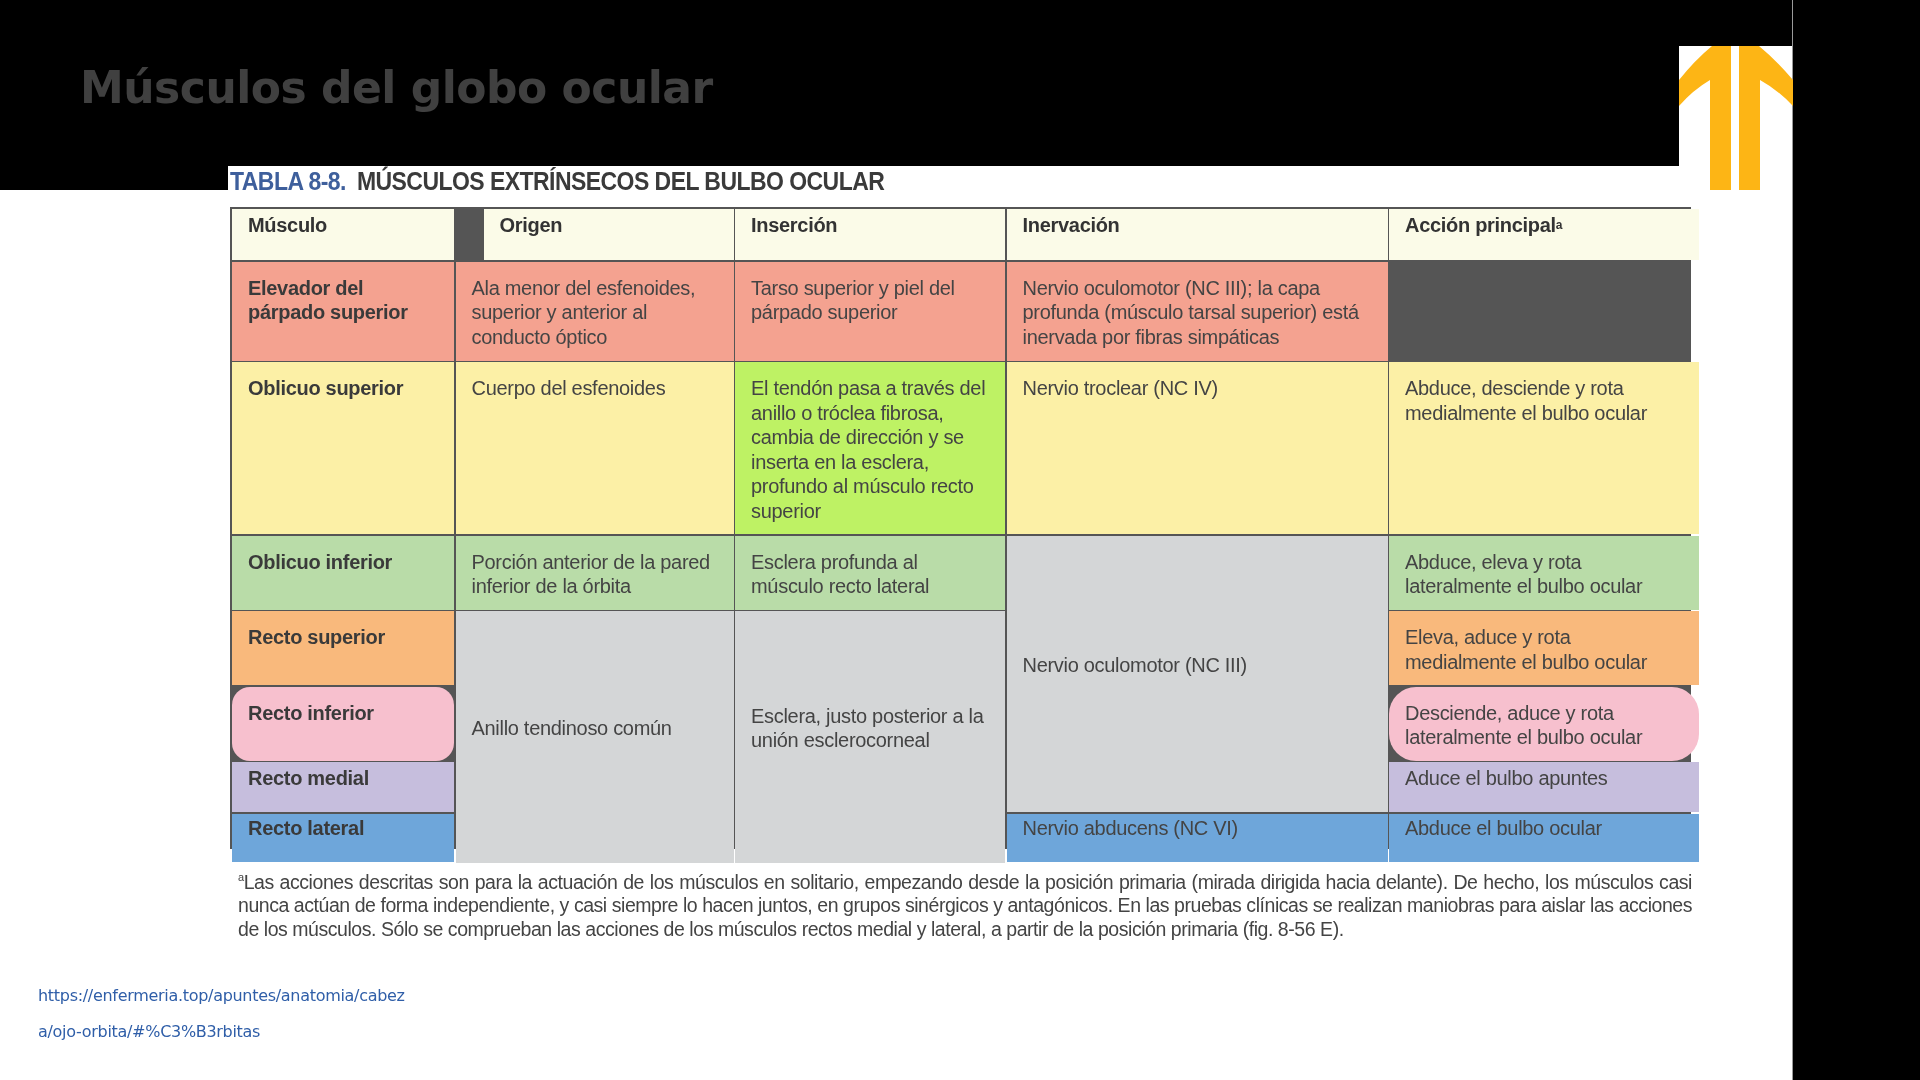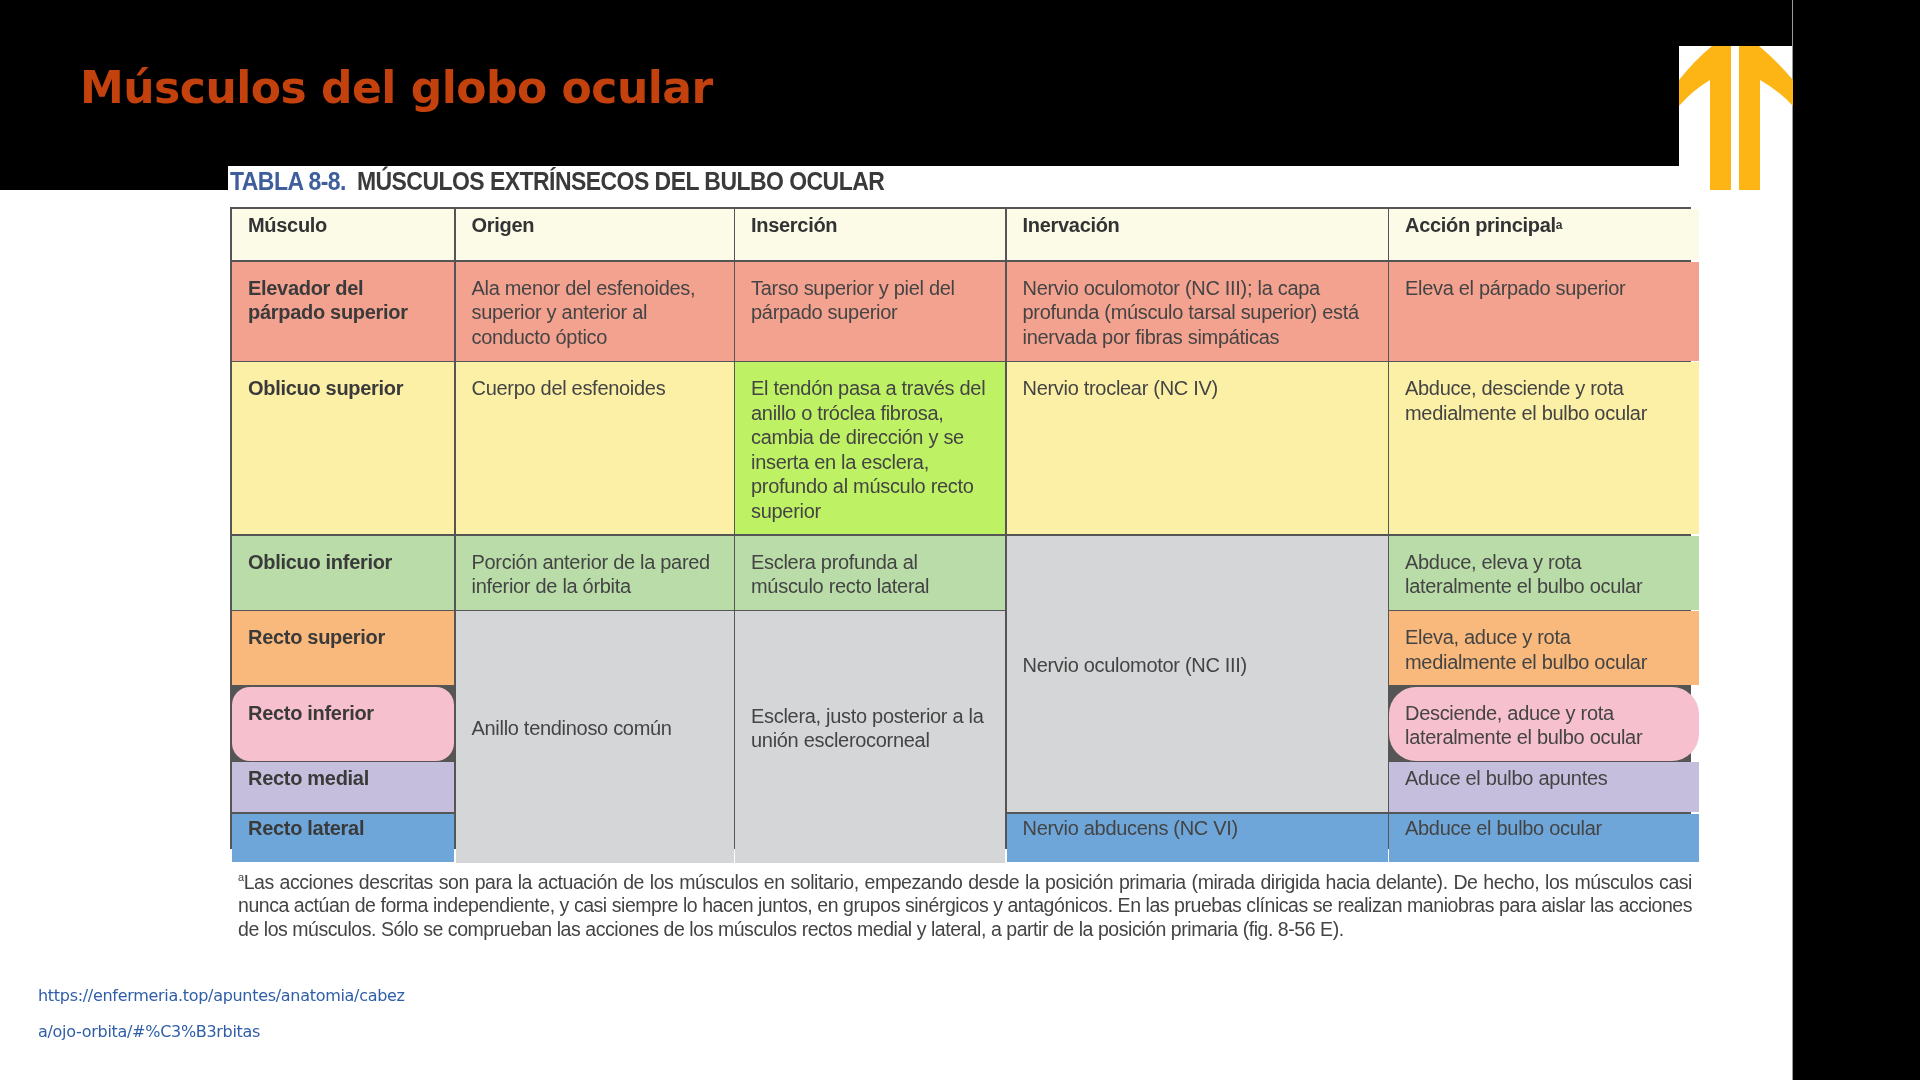--- a/index.html
+++ b/index.html
@@ -11,21 +11,21 @@
   .header-bar { position: absolute; left: 0; top: 0; width: 1679px; height: 166px; background: #000; }
   .header-left-ext { position: absolute; left: 0; top: 166px; width: 228px; height: 24px; background: #000; }
   .logo-top-bg { position: absolute; left: 1679px; top: 0; width: 114px; height: 46px; background: #000; }
   .right-strip { position: absolute; left: 1793px; top: 0; width: 127px; height: 1080px; background: #000; }
   .right-strip-edge { position: absolute; left: 1792px; top: 0; width: 1px; height: 1080px; background: #9a9a9a; }
   .logo { position: absolute; left: 1679px; top: 46px; width: 114px; height: 144px; }
 
   .slide-title {
     position: absolute; left: 80px; top: 66px;
     font-family: "DejaVu Sans", sans-serif; font-weight: bold;
-    font-size: 44px; color: #c2410c; letter-spacing: -0.5px; line-height: 1;
+    font-size: 44px; color: #404040; letter-spacing: -0.5px; line-height: 1;
   }
 
   .table-title {
     position: absolute; left: 230px; top: 167px;
     font-size: 25px; font-weight: bold; color: #3a3a3a;
     letter-spacing: -0.6px; transform: scaleX(0.92); transform-origin: left top;
     white-space: nowrap;
   }
   .table-title .num { color: #3e5f9c; margin-right: 12px; }
 
@@ -83,33 +83,32 @@
 
 <h1 class="slide-title" style="margin:0;">Músculos del globo ocular</h1>
 
 <div class="table-title">
   <span class="num">TABLA 8-8.</span><span>MÚSCULOS EXTRÍNSECOS DEL BULBO OCULAR</span>
 </div>
 
 <div class="grid">
 
   <div class="cell hdr" style="grid-column:1;grid-row:1;">Músculo</div>
-  <div class="cell hdr" style="grid-column:2;grid-row:1;">Origen</div>
+  <div class="cell hdr" style="grid-column:2;grid-row:1;margin-left:28px;">Origen</div>
   <div class="cell hdr" style="grid-column:3;grid-row:1;">Inserción</div>
   <div class="cell hdr" style="grid-column:4;grid-row:1;">Inervación</div>
   <div class="cell hdr" style="grid-column:5;grid-row:1;">
     <span>Acción principal</span>
       <span class="sup">a</span>
   </div>
 
   <div class="cell name" style="grid-column:1;grid-row:2;background:#f4a290;">Elevador del párpado superior</div>
   <div class="cell" style="grid-column:2;grid-row:2;background:#f4a290;">Ala menor del esfenoides, superior y anterior al conducto óptico</div>
   <div class="cell" style="grid-column:4;grid-row:2;background:#f4a290;">Nervio oculomotor (NC III); la capa profunda (músculo tarsal superior) está inervada por fibras simpáticas</div>
   <div class="cell" style="grid-column:3;grid-row:2;background:#f4a290;">Tarso superior y piel del párpado superior</div>
-  <div class="cell" style="grid-column:5;grid-row:2;background:#f4a290;">Eleva el párpado superior</div>
 
   <div class="cell name" style="grid-column:1;grid-row:3;background:#fcf0a6;">Oblicuo superior</div>
   <div class="cell" style="grid-column:2;grid-row:3;background:#fcf0a6;">Cuerpo del esfenoides</div>
   <div class="cell" style="grid-column:3;grid-row:3;background:#bef264;">El tendón pasa a través del anillo o tróclea fibrosa, cambia de dirección y se inserta en la esclera, profundo al músculo recto superior</div>
   <div class="cell" style="grid-column:4;grid-row:3;background:#fcf0a6;">Nervio troclear (NC IV)</div>
   <div class="cell" style="grid-column:5;grid-row:3;background:#fcf0a6;">Abduce, desciende y rota medialmente el bulbo ocular</div>
 
   <div class="cell name" style="grid-column:1;grid-row:4;background:#b9dca8;">Oblicuo inferior</div>
   <div class="cell" style="grid-column:2;grid-row:4;background:#b9dca8;">Porción anterior de la pared inferior de la órbita</div>
   <div class="cell" style="grid-column:3;grid-row:4;background:#b9dca8;">Esclera profunda al músculo recto lateral</div>

